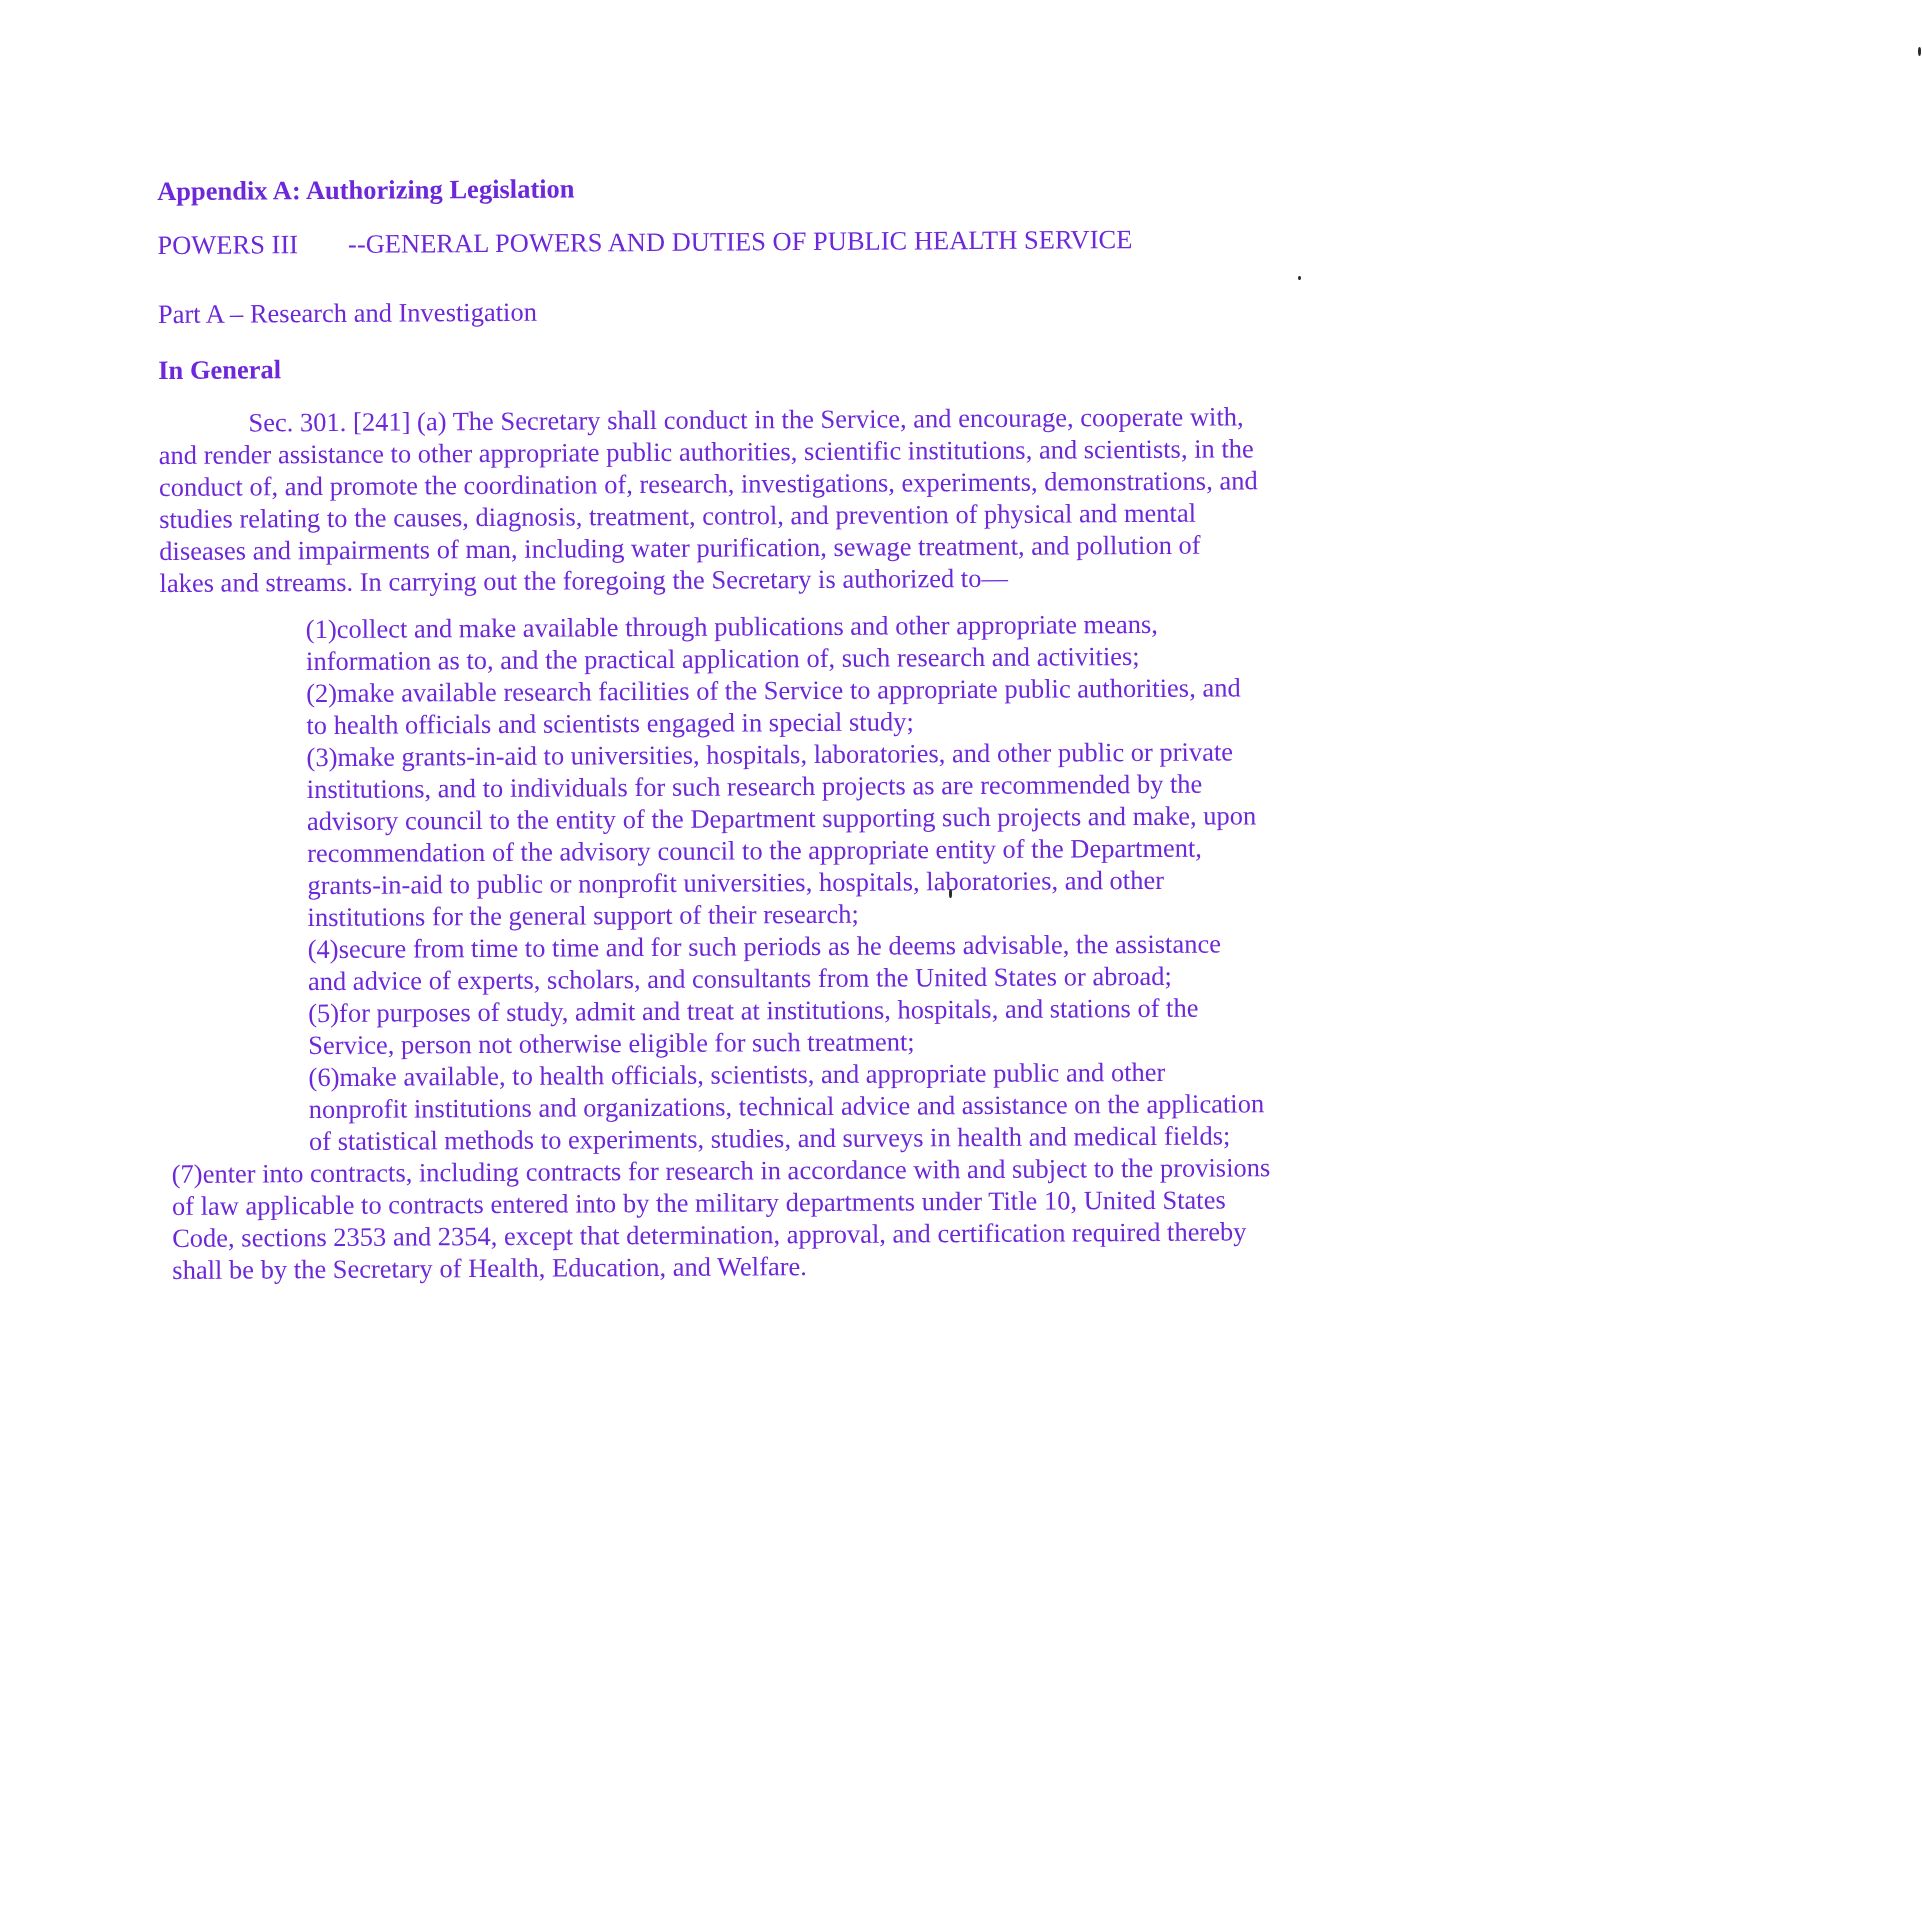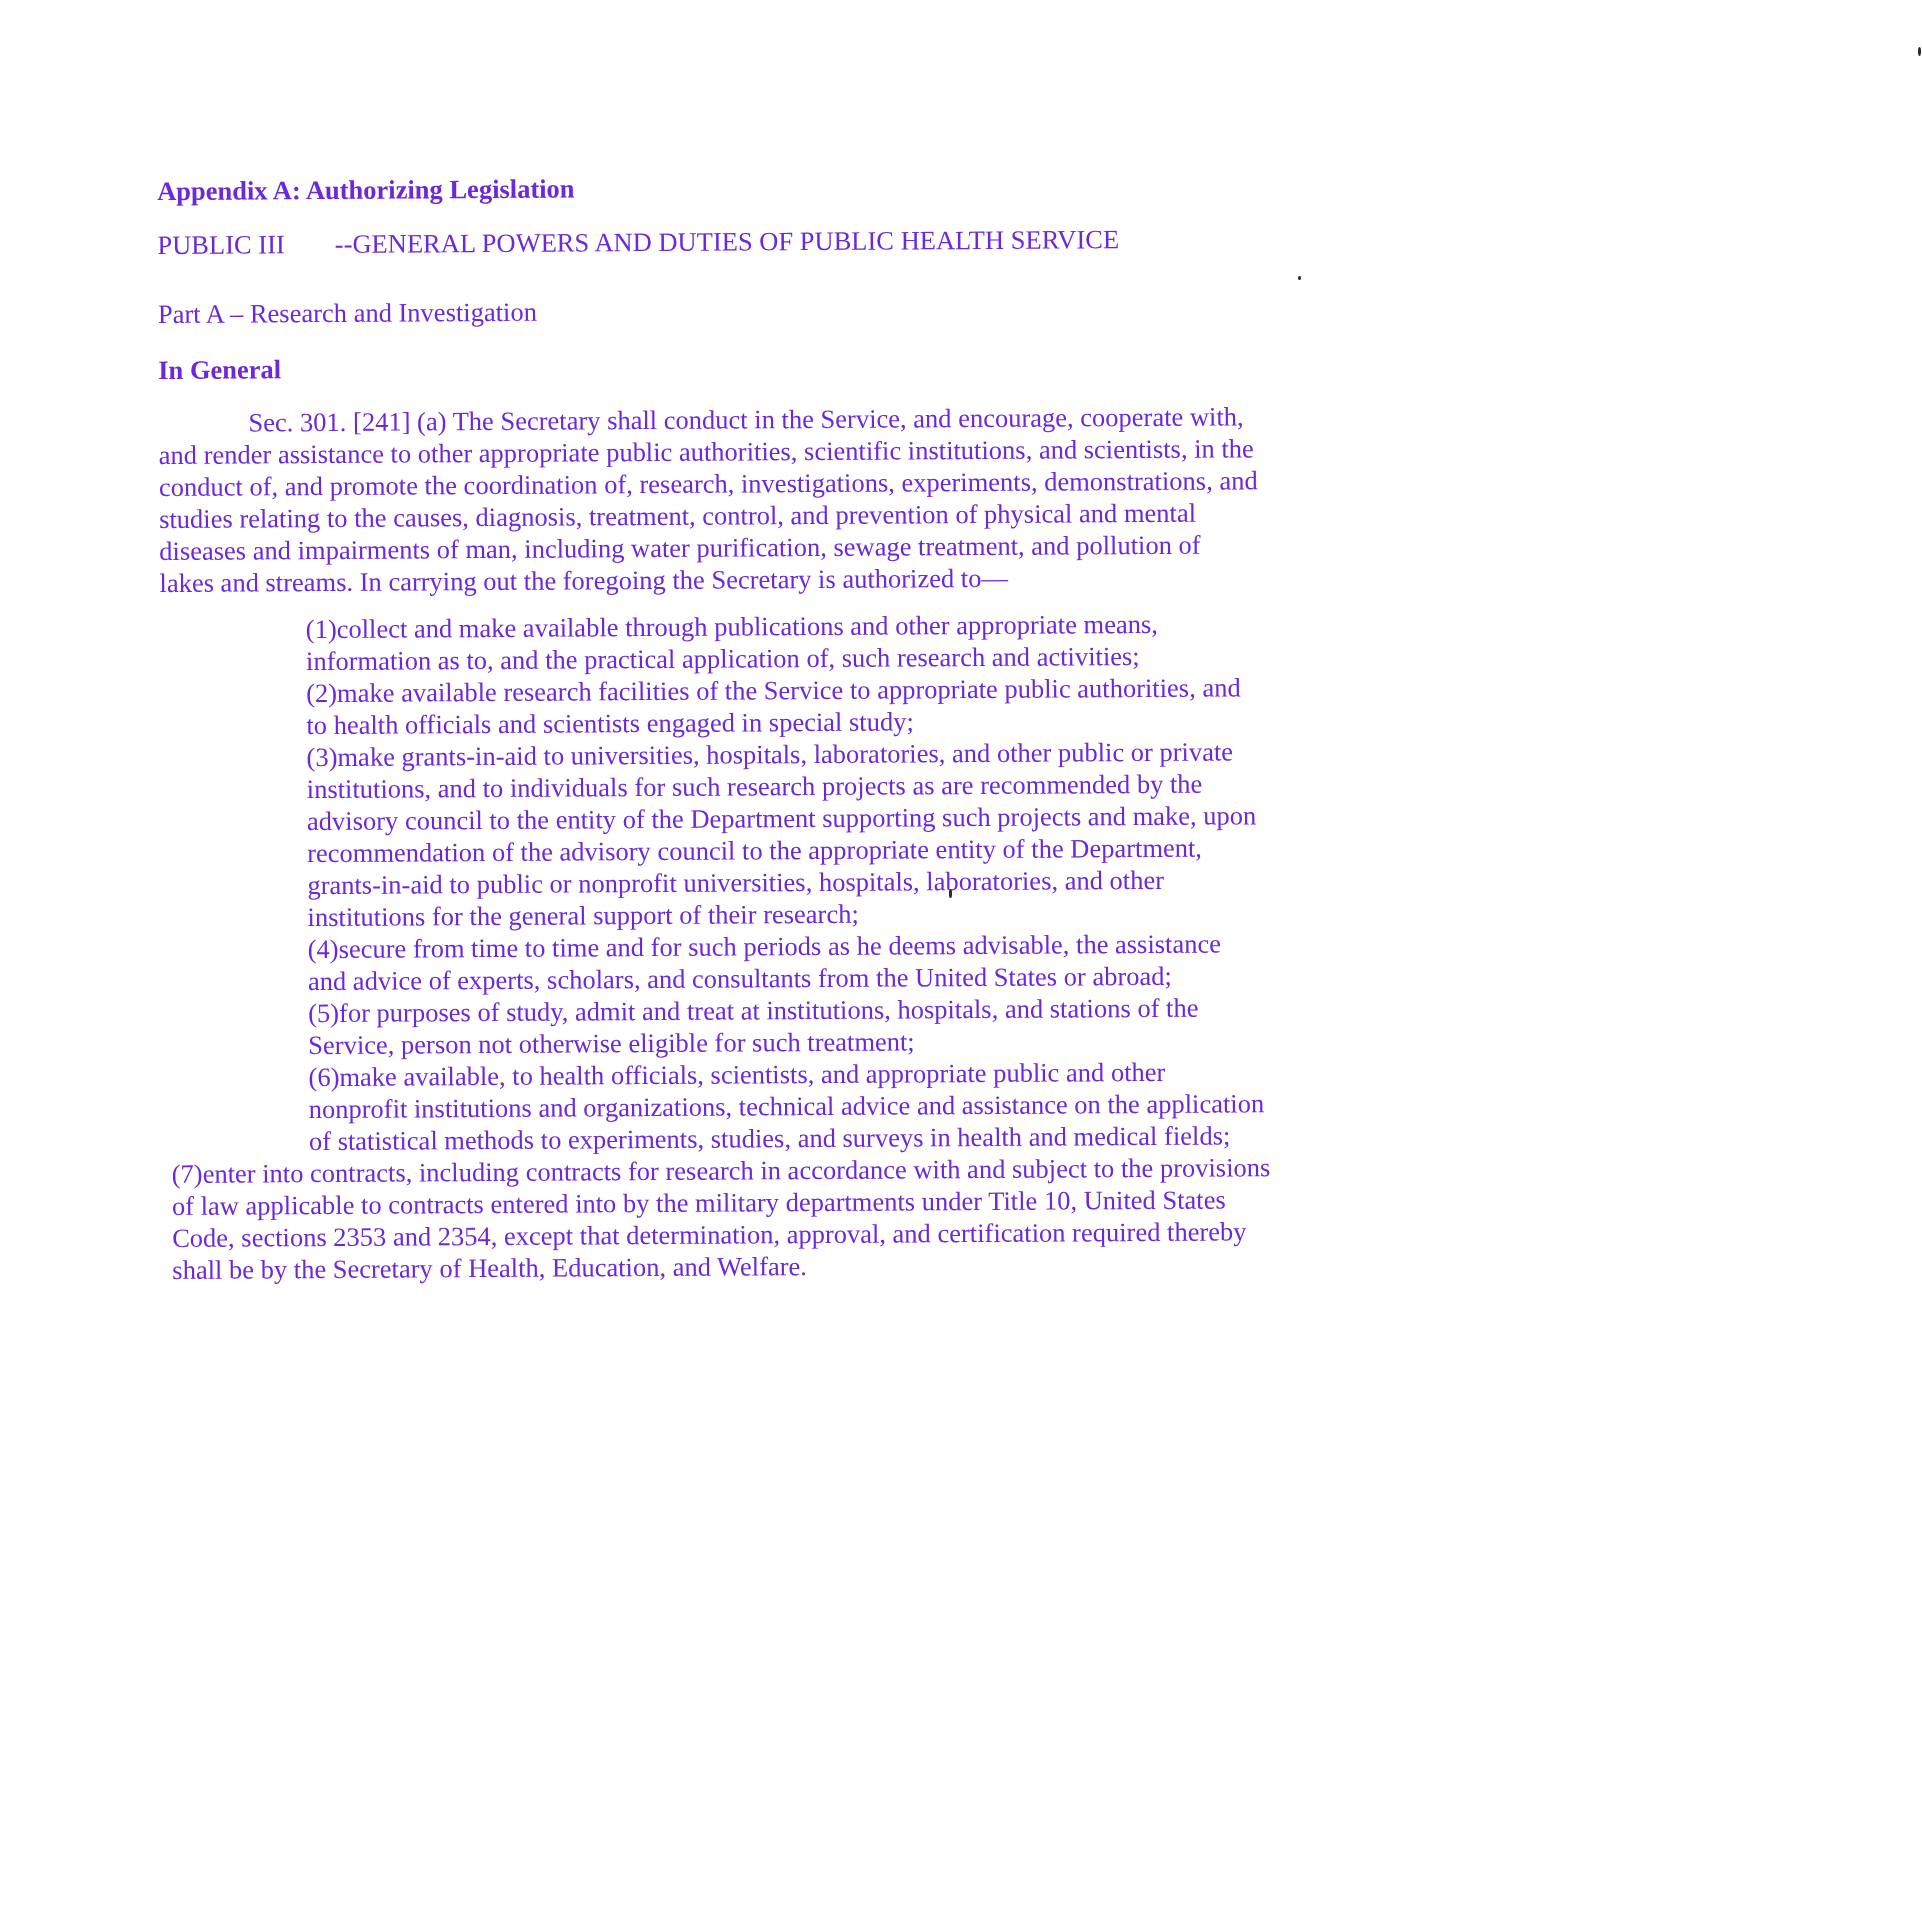--- a/index.html
+++ b/index.html
@@ -68,21 +68,21 @@
 </style>
 </head>
 <body>
 
 <div class="page">
   <div class="content">
 
     <h1 class="appendix-heading">Appendix A:  Authorizing Legislation</h1>
 
     <div class="title-line">
-      <span>PUBLIC III</span>
+      <span>POWERS III</span>
       <span>--GENERAL POWERS AND DUTIES OF PUBLIC HEALTH SERVICE</span>
     </div>
 
     <div class="part-heading">Part A – Research and Investigation</div>
 
     <div class="in-general-heading">In General</div>
 
     <p class="sec-paragraph">Sec. 301. [241] (a)  The Secretary shall conduct in the Service, and encourage, cooperate with, and render assistance to other appropriate public authorities, scientific institutions, and scientists, in the conduct of, and promote the coordination of, research, investigations, experiments, demonstrations, and studies relating to the causes, diagnosis, treatment, control, and prevention of physical and mental diseases and impairments of man, including water purification, sewage treatment, and pollution of lakes and streams.  In carrying out the foregoing the Secretary is authorized to—</p>
 
     <div class="numbered-list">

